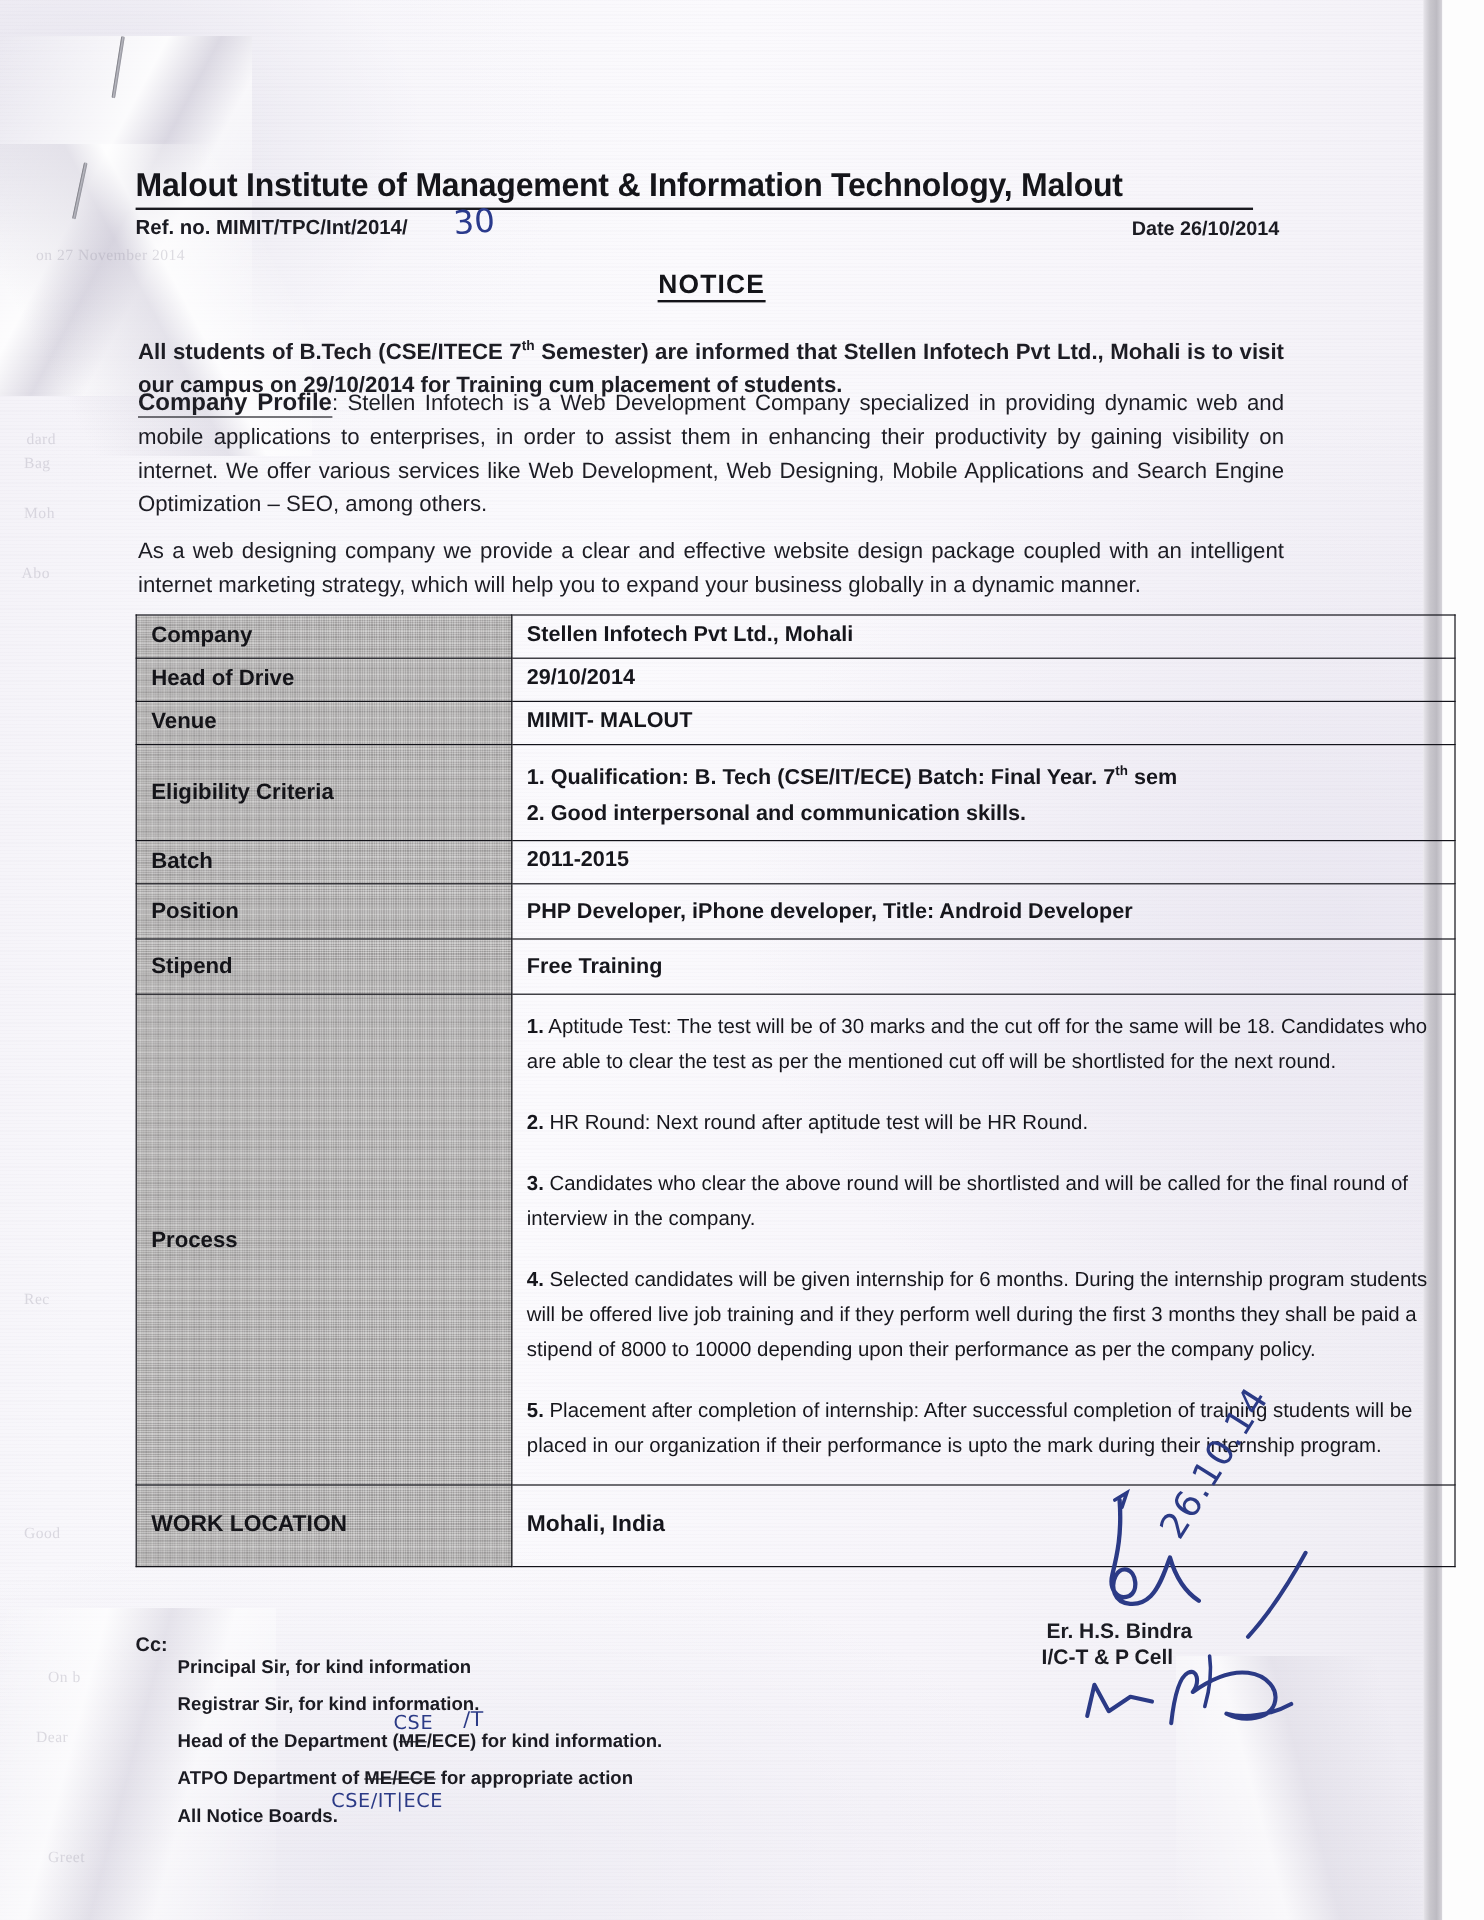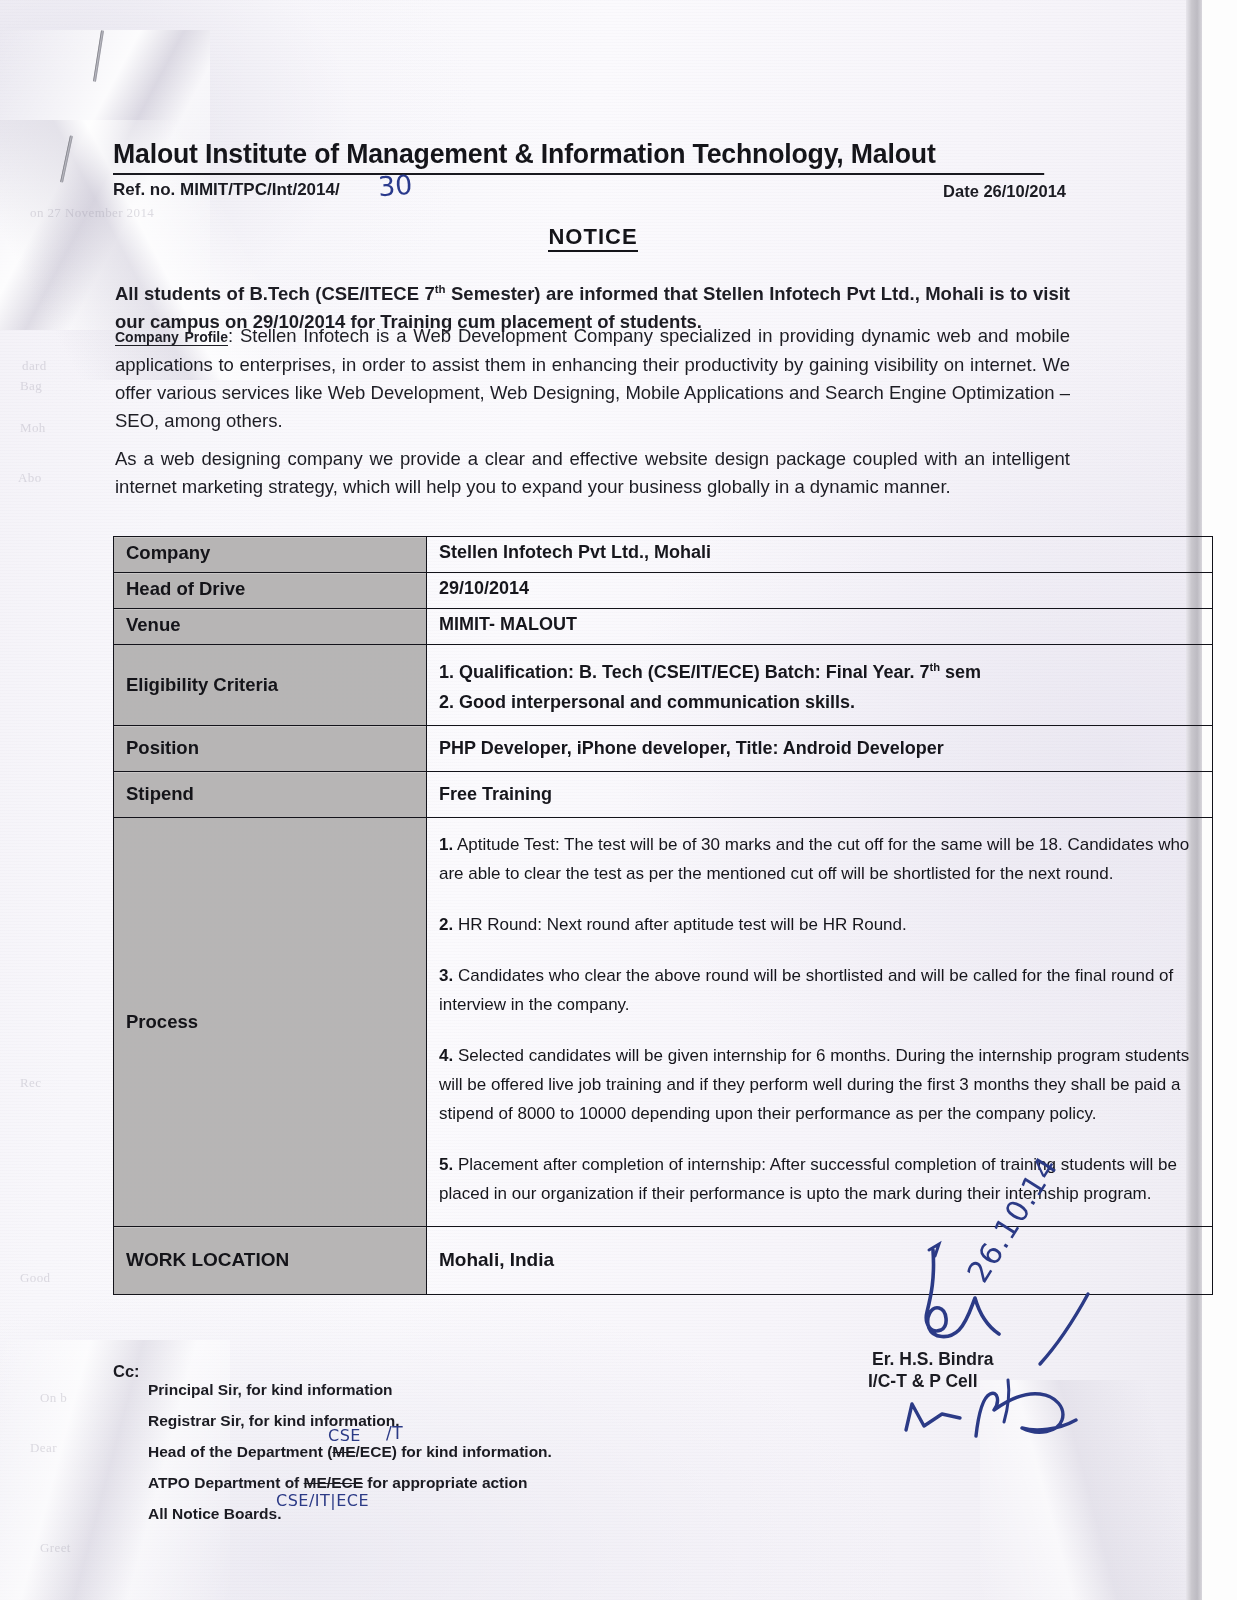--- a/index.html
+++ b/index.html
@@ -167,33 +167,33 @@
     left: 115px; top: 275px;
     width: 955px;
     font-weight: bold;
   }
   .profile {
     left: 115px; top: 322px;
     width: 955px;
   }
   .profile-label {
     font-weight: bold;
-    font-size: 14px;
+    font-size: 20px;
     border-bottom: 1.6px solid #1d1d24;
   }
   .para2 {
     left: 115px; top: 445px;
     width: 955px;
   }
   sup { font-size: 0.62em; }
 
   
   #tbl {
     position: absolute;
-    left: 113px; top: 536px;
+    left: 113px; top: 512px;
     width: 1100px;
     border-collapse: collapse;
     table-layout: fixed;
   }
   #tbl td {
     border: 1.6px solid #13131a;
     vertical-align: top;
     padding: 5px 10px 6px 12px;
     font-size: 18px;
     color: #16161c;
@@ -359,20 +359,24 @@
       <tr class="r-venue">
         <td class="k">Venue</td>
         <td class="v">MIMIT- MALOUT</td>
       </tr>
       <tr class="r-elig">
         <td class="k mid">Eligibility Criteria</td>
         <td class="v">
           <div><span>1. Qualification: B. Tech (CSE/IT/ECE) Batch: Final Year. 7</span><sup>th</sup><span> sem</span></div>
           <div>2. Good interpersonal and communication skills.</div>
         </td>
+      </tr>
+      <tr class="r-batch">
+        <td class="k">Batch</td>
+        <td class="v">2011-2015</td>
       </tr>
       <tr class="r-pos">
         <td class="k">Position</td>
         <td class="v">PHP Developer, iPhone developer, Title: Android Developer</td>
       </tr>
       <tr class="r-stip">
         <td class="k">Stipend</td>
         <td class="v">Free Training</td>
       </tr>
       <tr class="r-proc">

